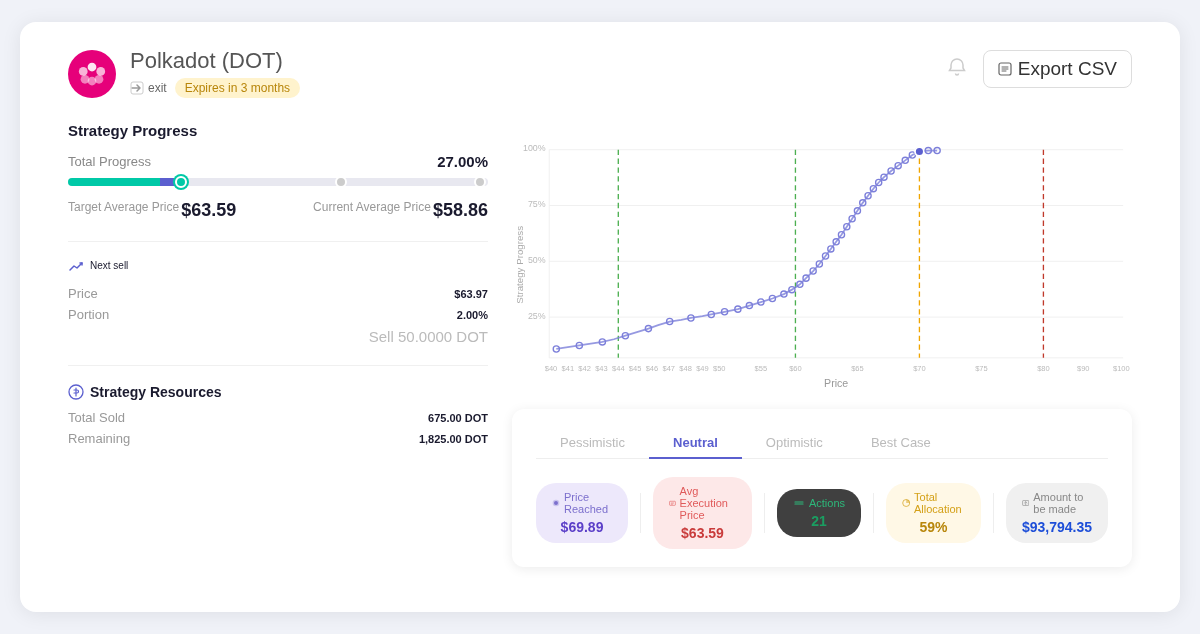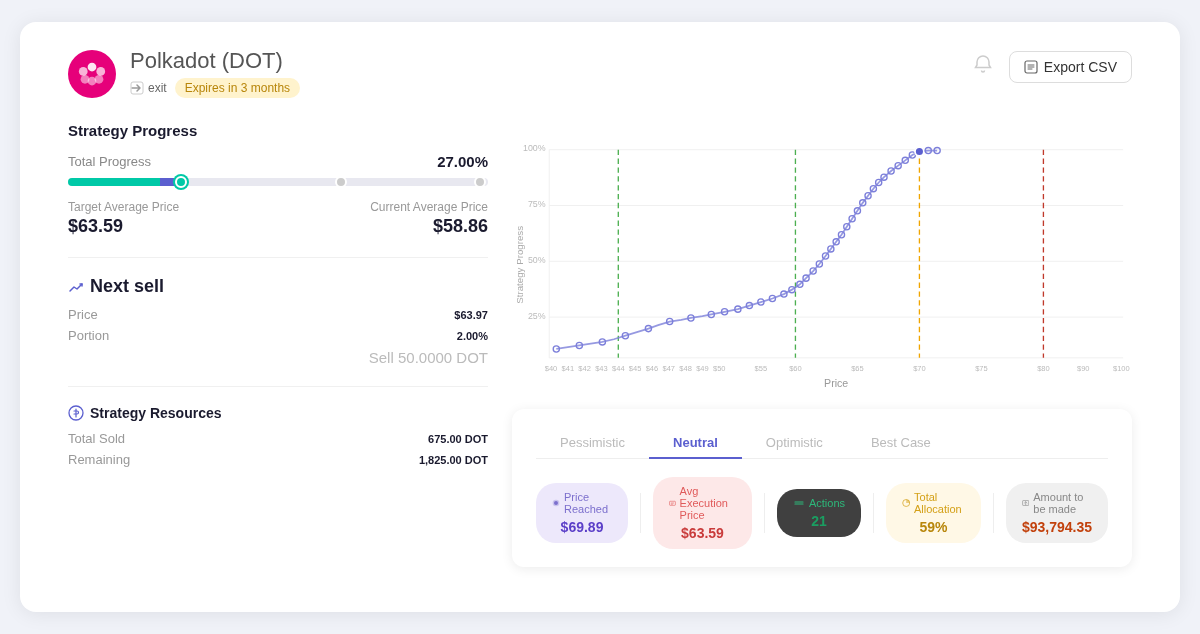--- a/index.html
+++ b/index.html
@@ -78,21 +78,21 @@
       font-size: 18px;
       padding: 4px;
     }
     .export-btn {
       display: flex;
       align-items: center;
       gap: 6px;
       border: 1px solid #ddd;
       border-radius: 8px;
       padding: 7px 14px;
-      font-size: 14px;
+      font-size: 19px;
       color: #333;
       background: #fff;
       cursor: pointer;
       font-weight: 500;
     }
     
     .body-layout {
       display: flex;
       gap: 24px;
     }
@@ -167,31 +167,31 @@
       width: 12px; height: 12px;
       border-radius: 50%;
       background: #ccc;
       border: 2px solid #fff;
     }
     .avg-prices {
       display: flex;
       justify-content: space-between;
       margin-top: 4px;
     }
-    .avg-price-block { display: flex; flex-direction: column; gap: 2px; }
+    .avg-price-block { display: flex; flex-direction: row; gap: 2px; }
     .avg-price-label { font-size: 12px; color: #999; }
     .avg-price-value { font-size: 18px; font-weight: 700; color: #1a1a2e; }
     
     .next-sell-section { margin-bottom: 20px; }
     .next-sell-title {
       display: flex;
-      align-items: flex-end;
+      align-items: flex-start;
       gap: 6px;
-      font-size: 18px;
-      font-weight: 700;
+      font-size: 10px;
+      font-weight: 400;
       color: #1a1a2e;
       margin-bottom: 10px;
     }
     .info-row {
       display: flex;
       justify-content: space-between;
       align-items: center;
       margin-bottom: 6px;
     }
     .info-label { font-size: 13px; color: #999; }
@@ -280,21 +280,21 @@
     .chip-red .metric-chip-label { color: #e05a5a; }
     .chip-red .metric-chip-value { color: #c93b3b; }
     .chip-green { background: #404040; }
     .chip-green .metric-chip-label { color: #2db87a; }
     .chip-green .metric-chip-value { color: #1a9e61; }
     .chip-yellow { background: #fff8e6; }
     .chip-yellow .metric-chip-label { color: #d4a017; }
     .chip-yellow .metric-chip-value { color: #b8860b; }
     .chip-gray { background: #f0f0f0; }
     .chip-gray .metric-chip-label { color: #888; }
-    .chip-gray .metric-chip-value { color: #c2410c; }
+    .chip-gray .metric-chip-value { color: #1d4ed8; }
     .divider-v { width: 1px; height: 40px; background: #eee; }
   </style>
 </head>
 <body>
 
 <div class="main-card">
 
   <div class="header">
     <div class="header-left">
       <div class="logo-circle">

